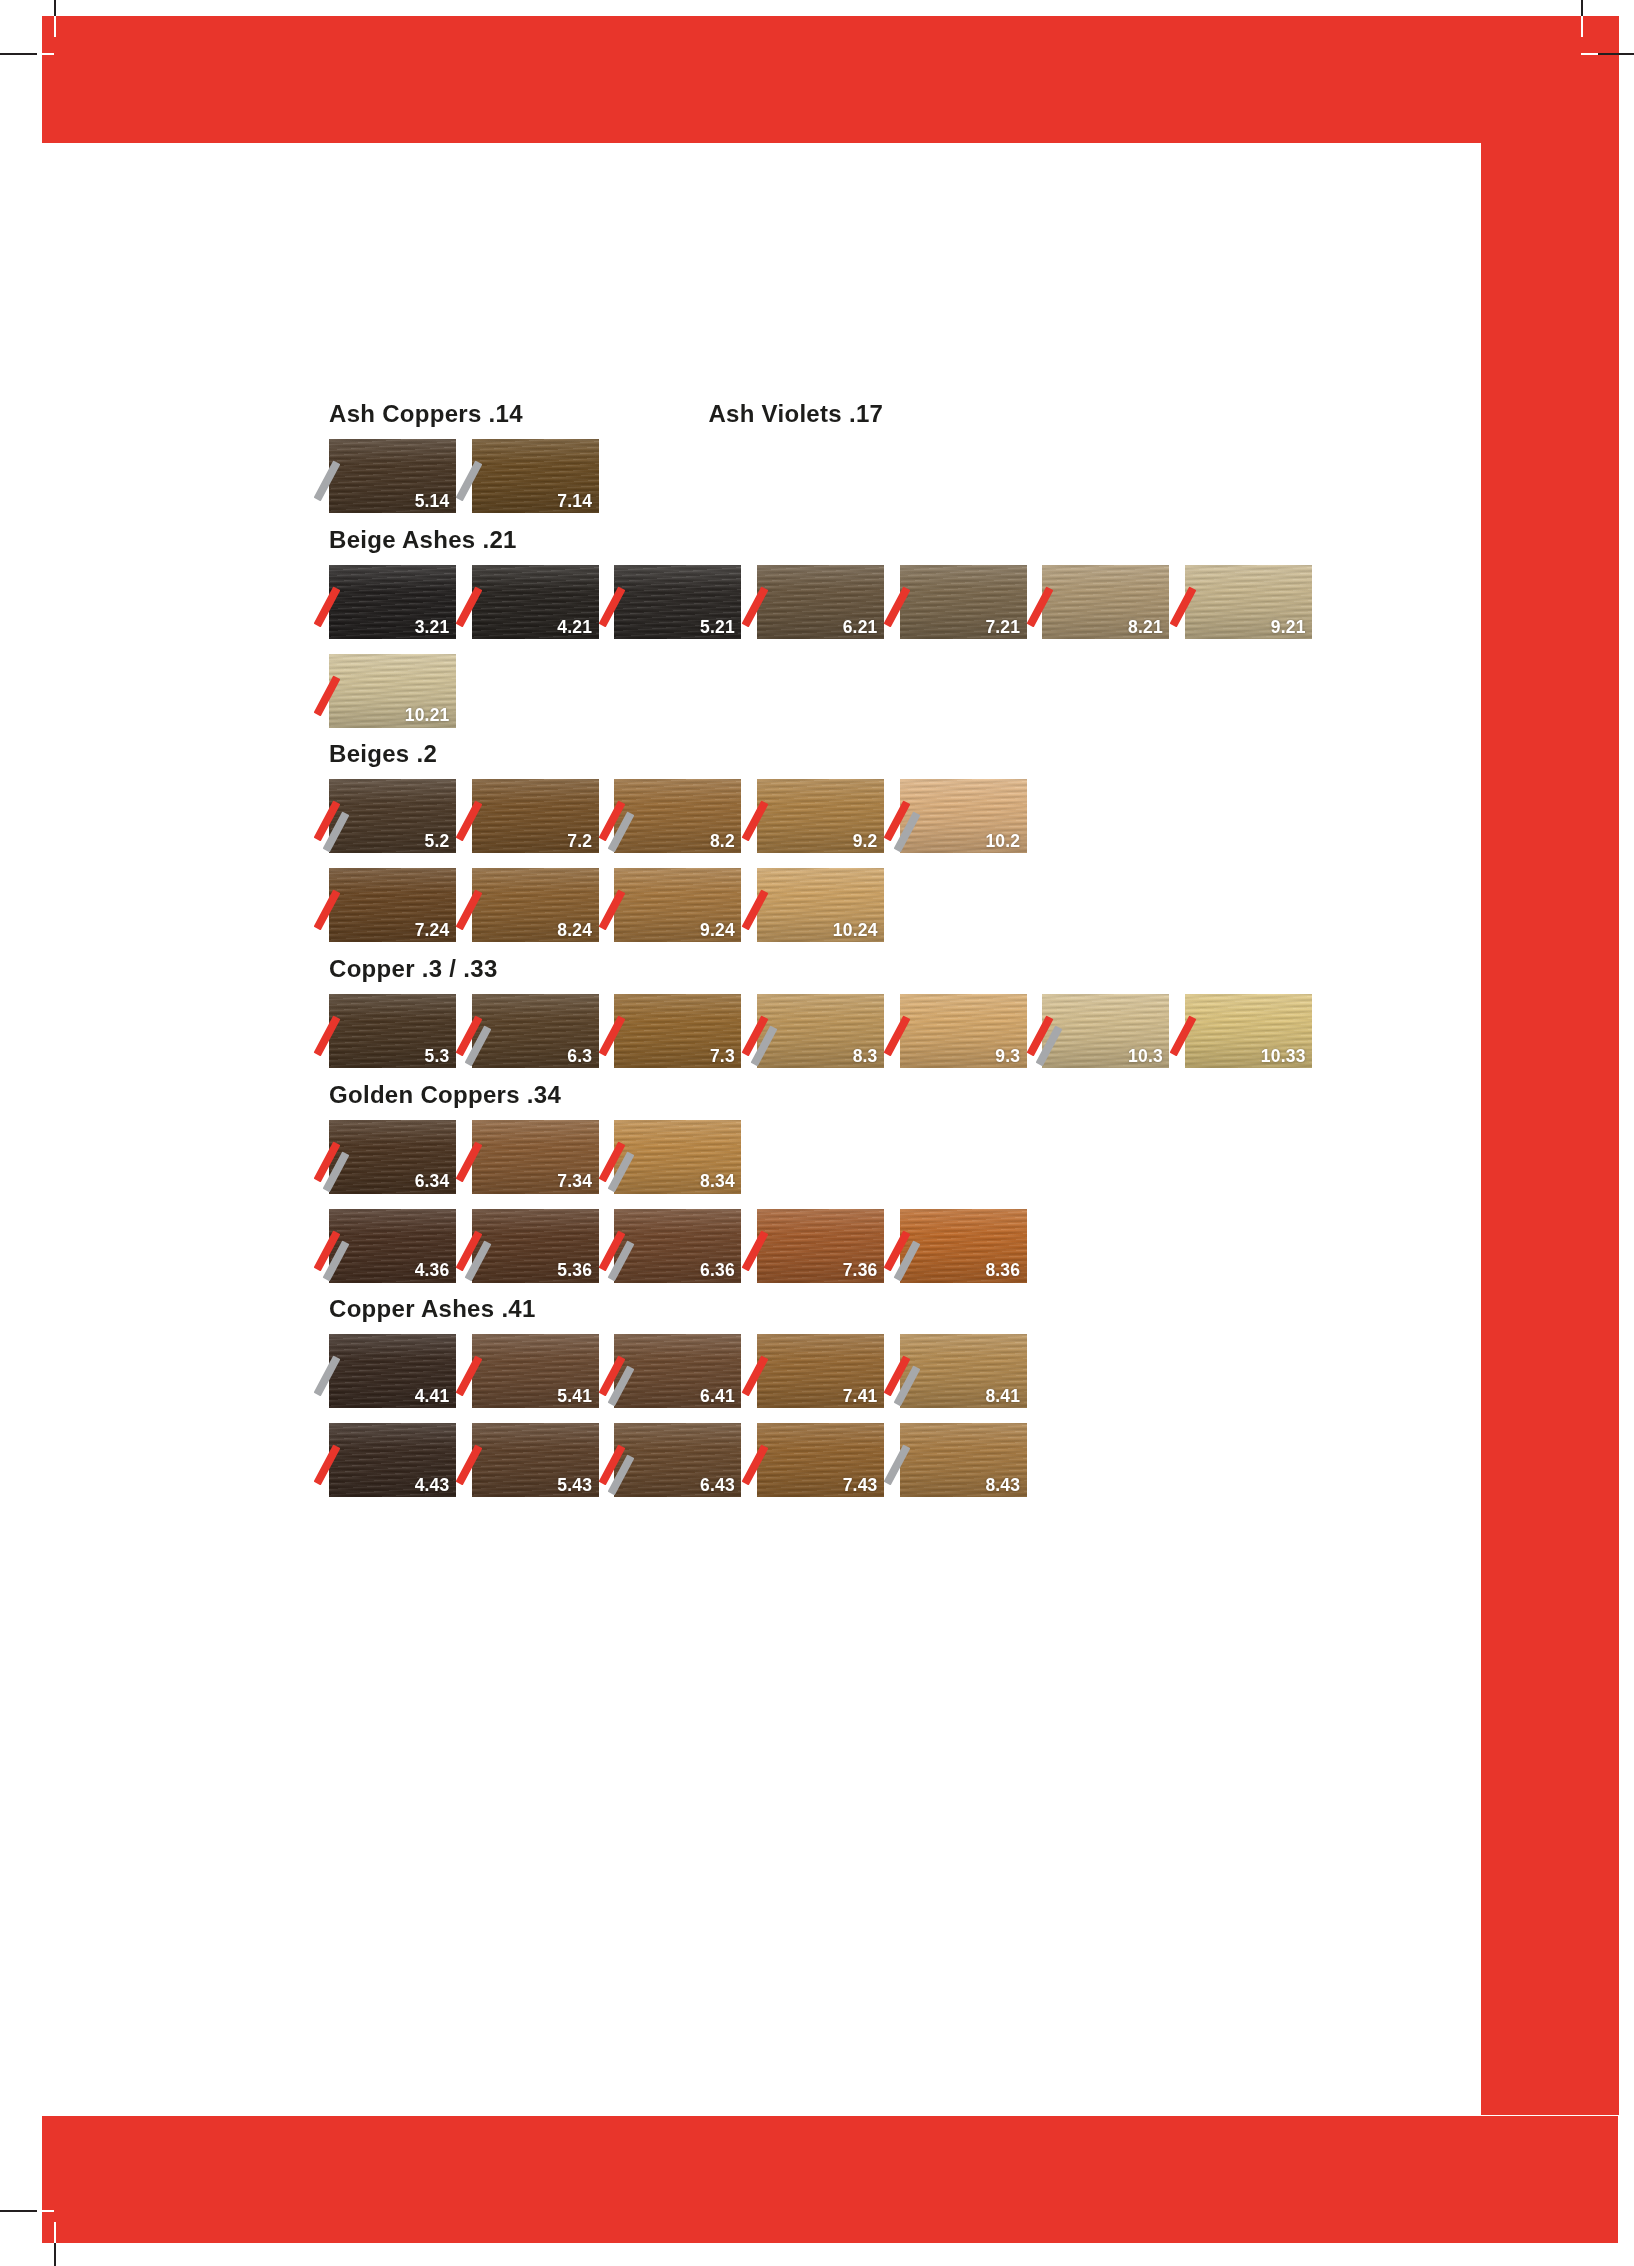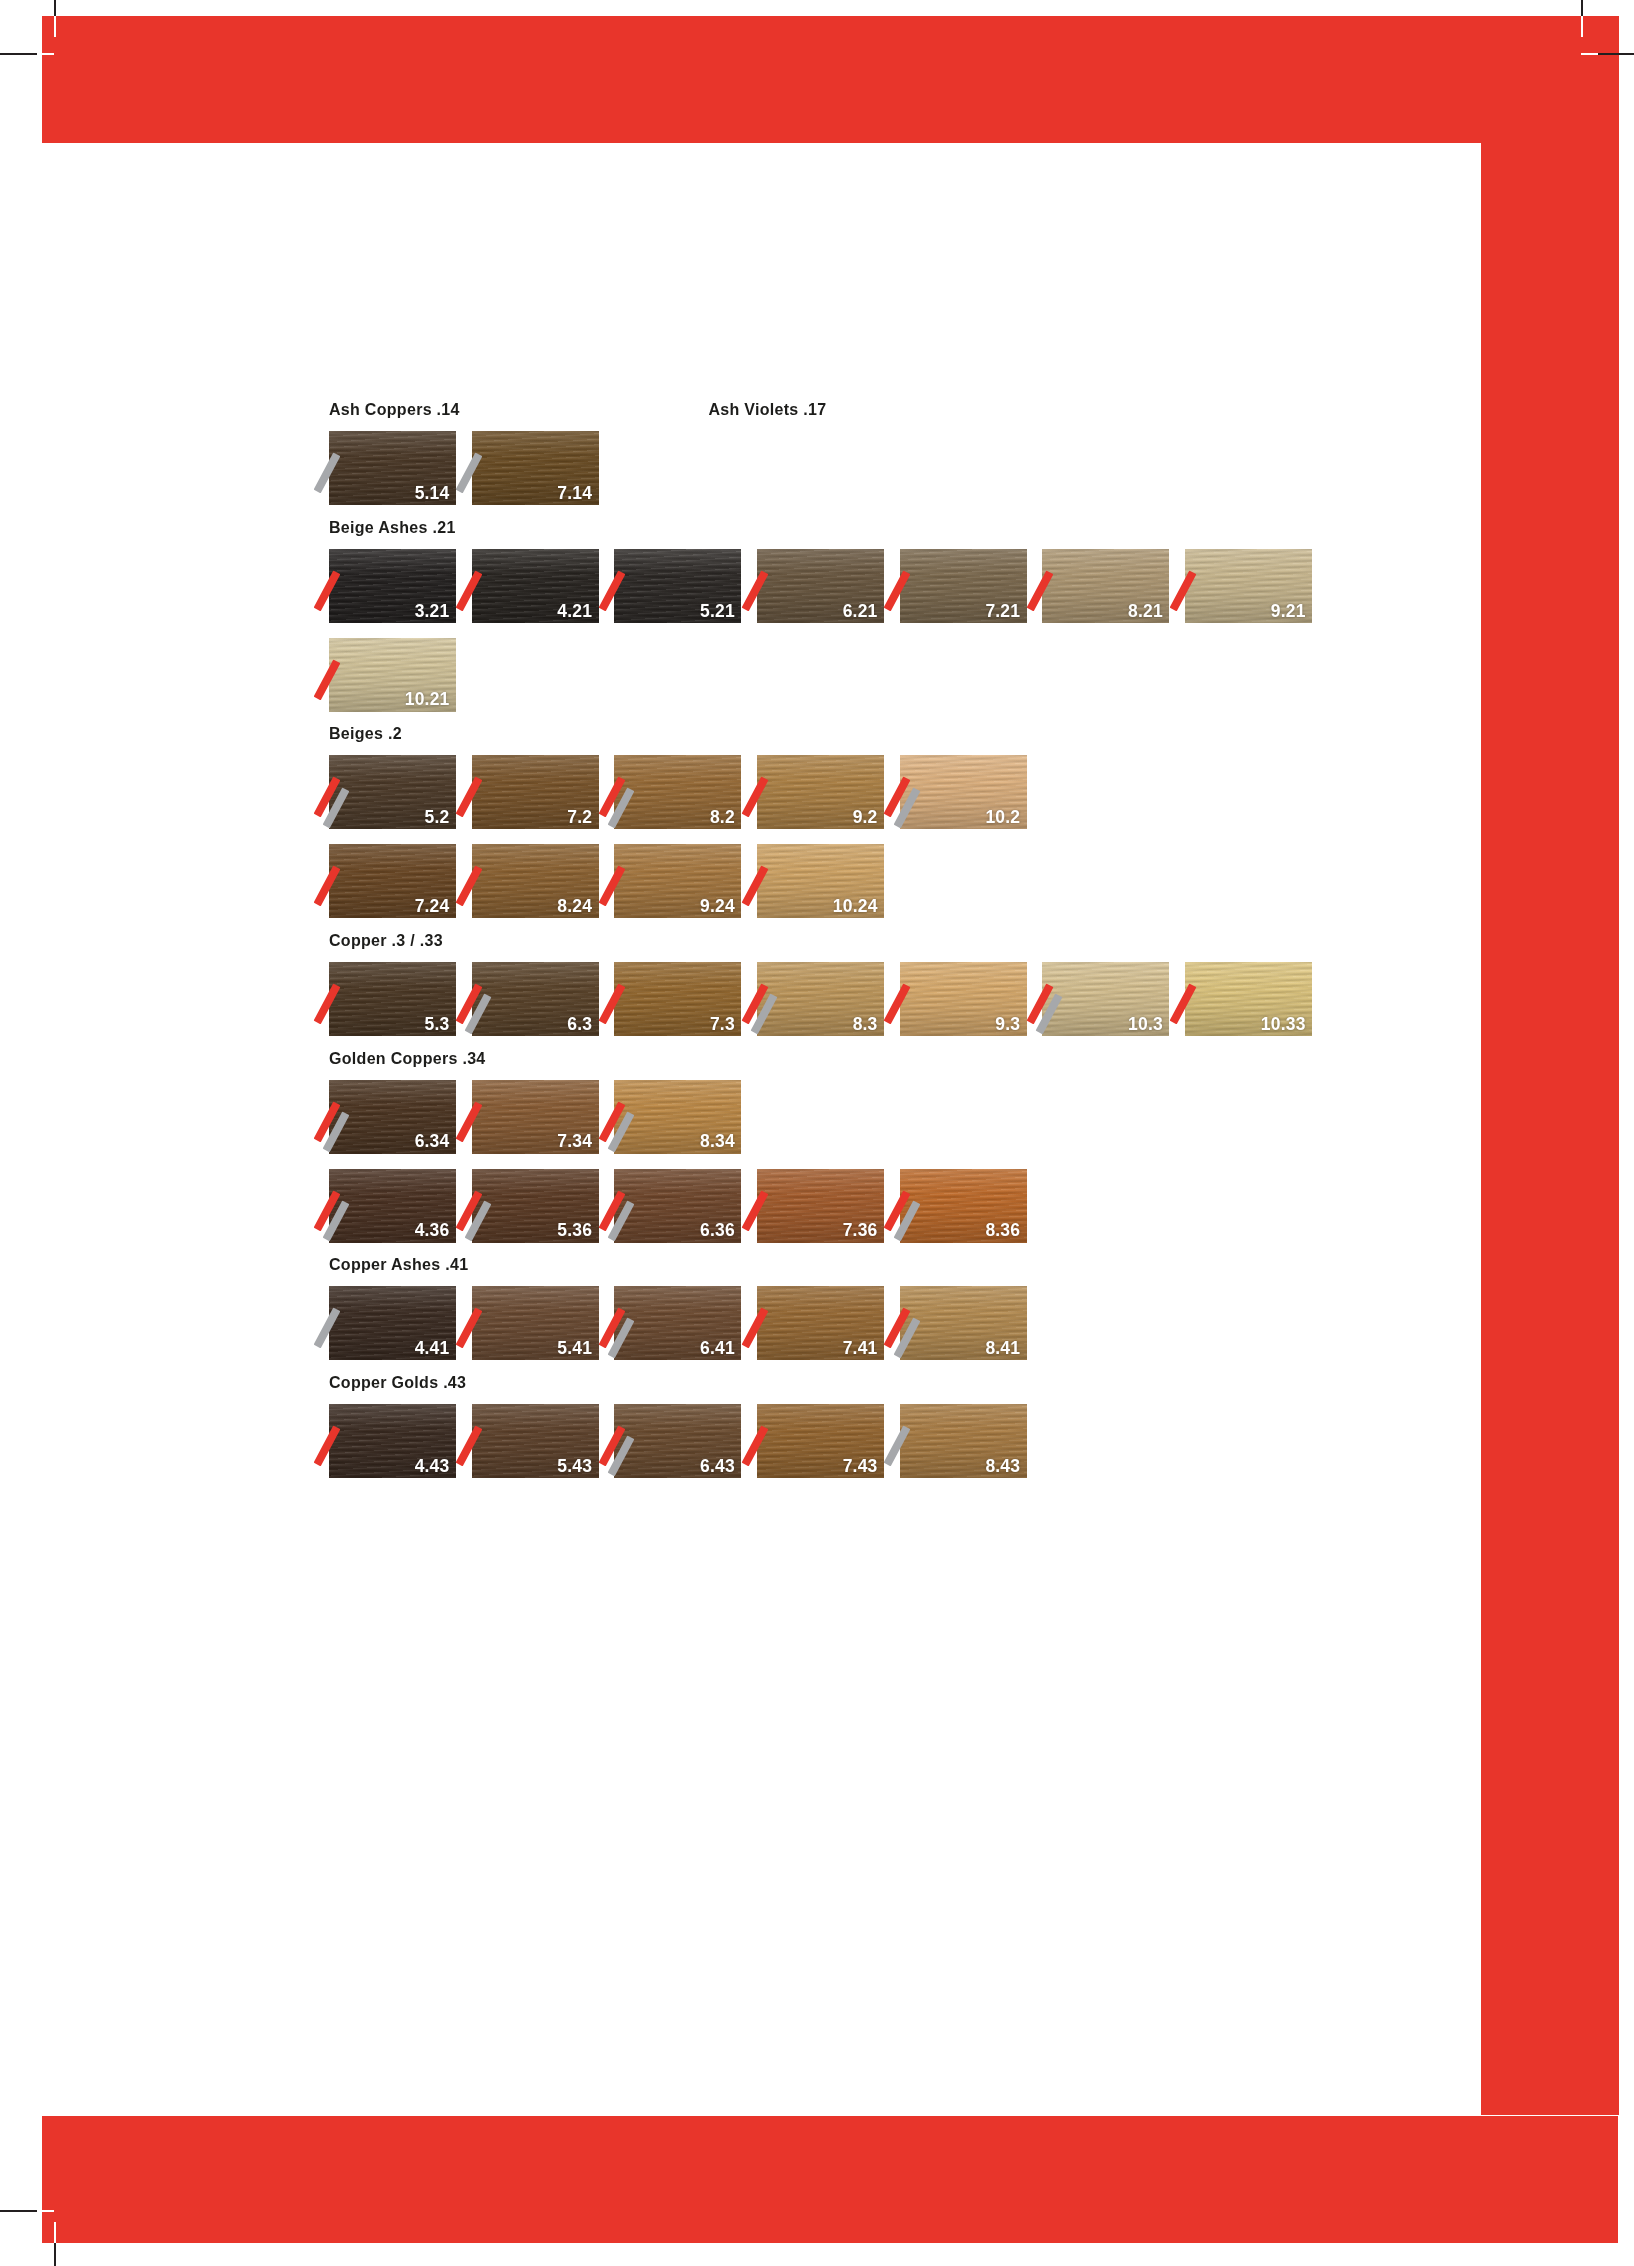--- a/index.html
+++ b/index.html
@@ -68,21 +68,21 @@
     left: 329px;
     top: 402px;
     width: 1034px;
   }
 
   .group {
     margin-bottom: 0;
   }
 
   .group-title {
-    font-size: 16px;
+    font-size: 24px;
     font-weight: bold;
     color: #1d1d1b;
     letter-spacing: 0.3px;
     margin: 0 0 13px 0;
     line-height: 1;
   }
 
   .swatch-row {
     display: flex;
     flex-wrap: wrap;
@@ -478,21 +478,20 @@
             <div class="swatch">
               <div class="swatch-base" style="background: rgb(183, 141, 81);"></div>
               <div class="swatch-fill"></div>
               <div class="mark red"></div>
               <div class="mark gray"></div>
               <div class="swatch-code">8.41</div>
             </div>
           </div>
         </div>
         <div class="group">
-          <h2 class="group-title">Copper Golds .43</h2>
           <div class="swatch-row">
             <div class="swatch">
               <div class="swatch-base" style="background: rgb(58, 42, 32);"></div>
               <div class="swatch-fill"></div>
               <div class="mark red"></div>
               <div class="swatch-code">4.43</div>
             </div>
             <div class="swatch">
               <div class="swatch-base" style="background: rgb(94, 65, 42);"></div>
               <div class="swatch-fill"></div>

